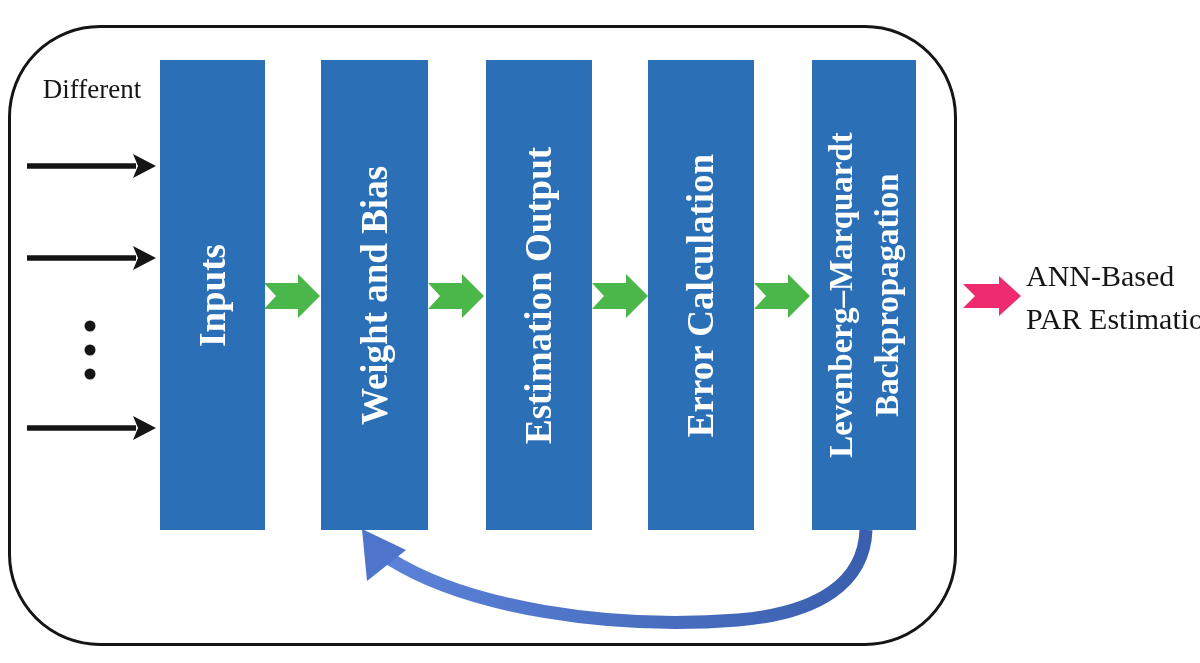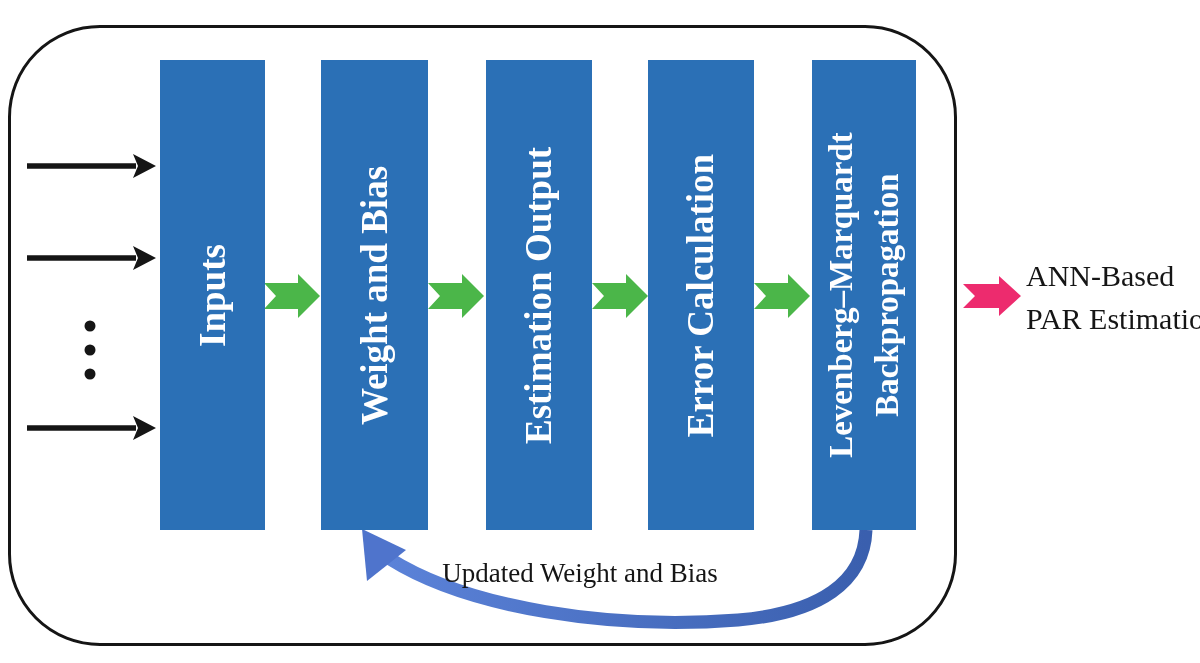--- a/index.html
+++ b/index.html
@@ -108,22 +108,22 @@
     <span class="box-label">Error Calculation</span>
   </div>
   <div class="box" style="left:812px;width:104px;">
     <span class="box-label two-line">
       <span class="bl">Levenberg–Marquardt</span>
       <span class="bl">Backpropagation</span>
     </span>
   </div>
 
   <div class="lbl source-label">
+    <div>Different</div>
   </div>
 
-  <div class="lbl feedback-label">Updated Weight and Bias</div>
 
   <div class="lbl output-label">
     <div>ANN-Based</div>
     <div>PAR Estimation</div>
   </div>
 
 </div>
 
 </body></html>

